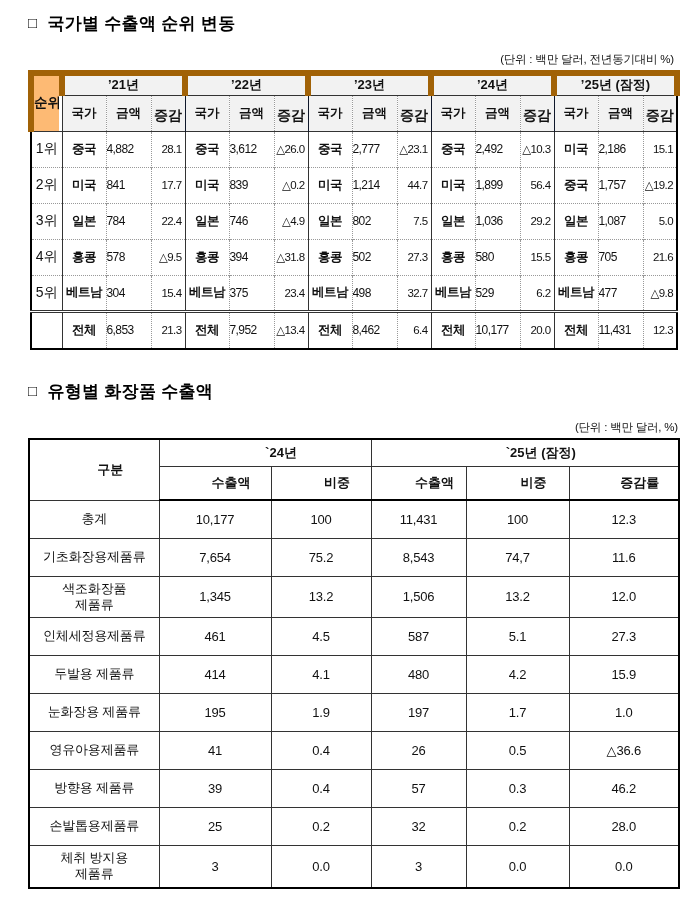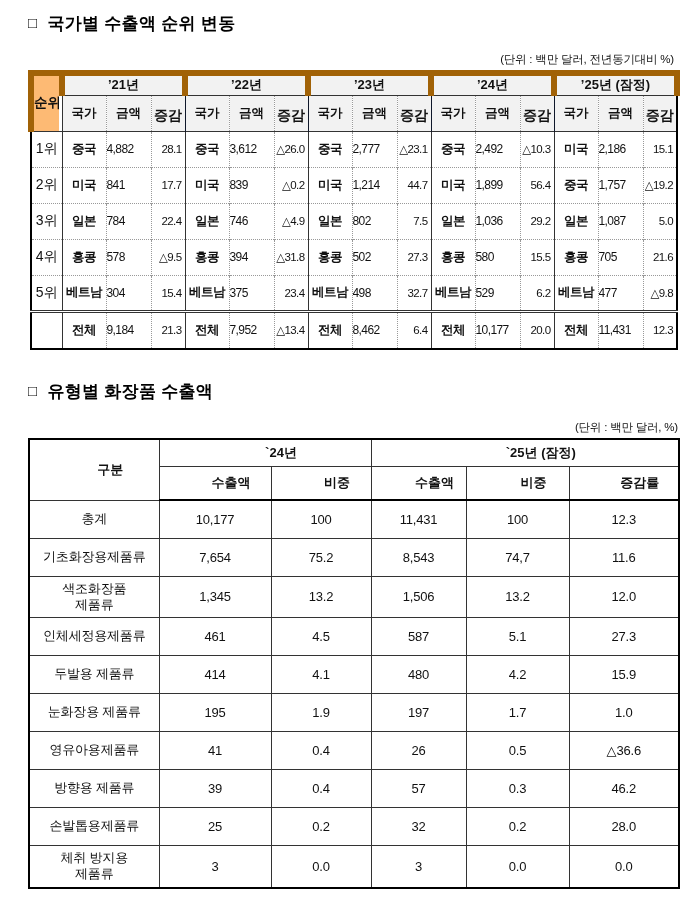--- a/index.html
+++ b/index.html
@@ -205,21 +205,21 @@
             <td class="c-country g-start">베트남</td>
             <td class="c-amount">529</td>
             <td class="c-change">6.2</td>
             <td class="c-country g-start">베트남</td>
             <td class="c-amount">477</td>
             <td class="c-change">△9.8</td>
           </tr>
           <tr class="total-row">
             <td class="rank-cell"></td>
             <td class="c-country g-start">전체</td>
-            <td class="c-amount">9,184</td>
+            <td class="c-amount">6,853</td>
             <td class="c-change">21.3</td>
             <td class="c-country g-start">전체</td>
             <td class="c-amount">7,952</td>
             <td class="c-change">△13.4</td>
             <td class="c-country g-start">전체</td>
             <td class="c-amount">8,462</td>
             <td class="c-change">6.4</td>
             <td class="c-country g-start">전체</td>
             <td class="c-amount">10,177</td>
             <td class="c-change">20.0</td>

